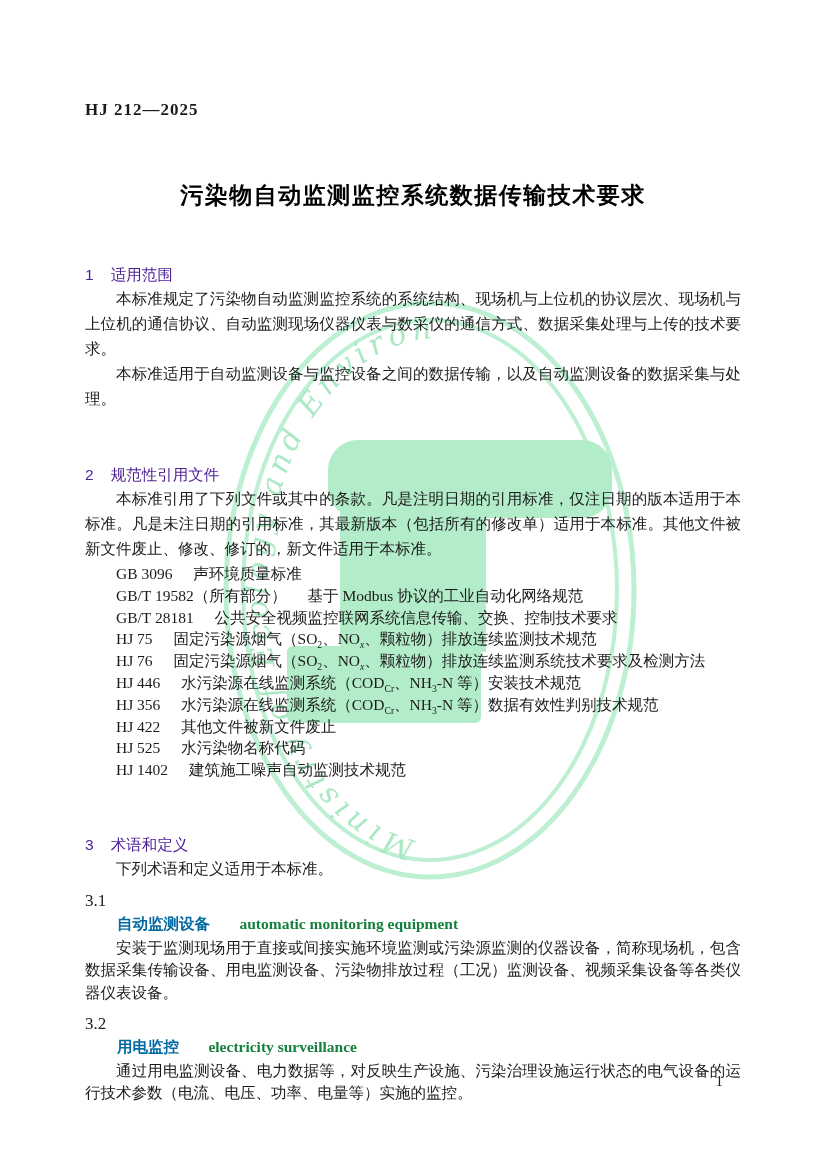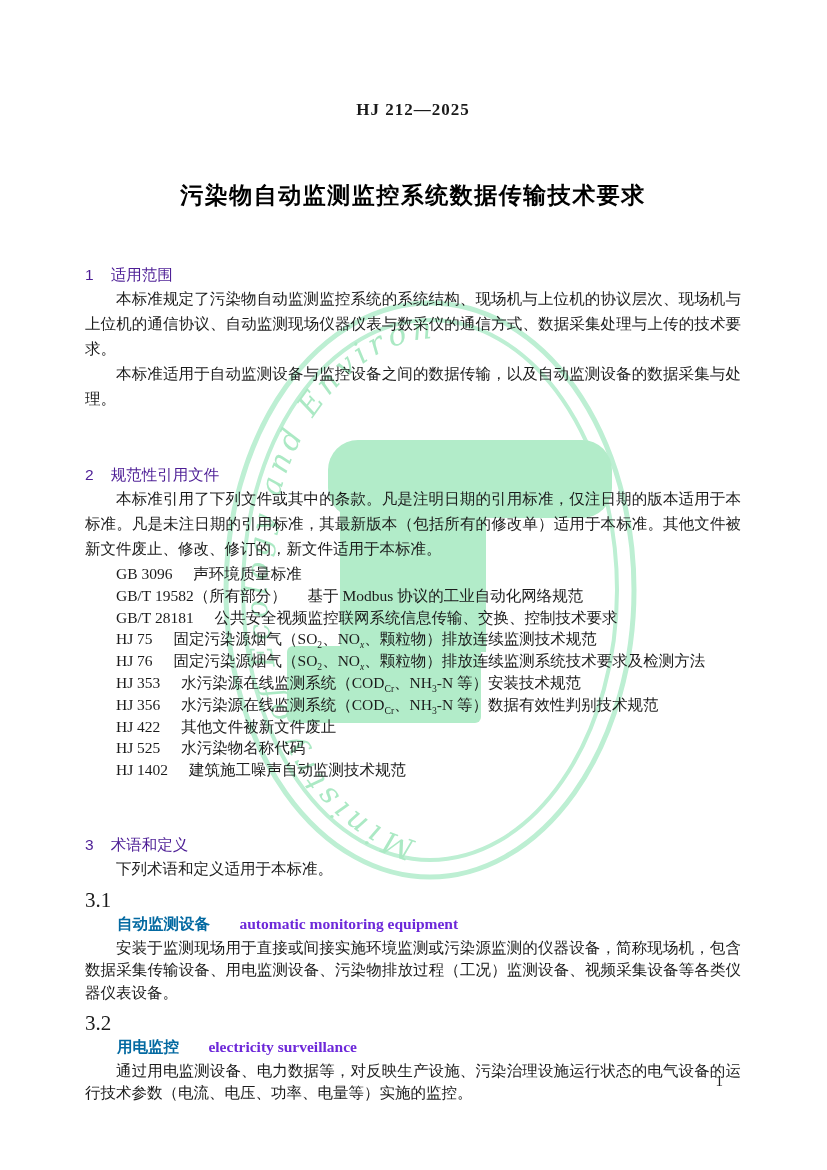--- a/index.html
+++ b/index.html
@@ -15,21 +15,21 @@
   .watermark{
     position:absolute;left:0;top:0;width:827px;height:1170px;
     z-index:0;pointer-events:none;
   }
   
   .page-content{
     position:relative;z-index:1;
     padding:100px 86px 0 85px;
   }
   .doc-header{
-    text-align:center;
+    text-align:left;
     font-weight:bold;
     font-size:17px;
     letter-spacing:1px;
     height:22px;
   }
   .doc-title{
     margin:58px 0 0 0;
     text-align:center;
     font-family:Liberation Mono, monospace;
     font-weight:bold;
@@ -58,39 +58,39 @@
     margin:2px 0 0 0;
     padding:0;
     font-size:15.5px;
     line-height:21.8px;
   }
   .refs li{padding-left:2em;}
   .ref-code{margin-right:1.35em;}
   sub{font-size:0.62em;line-height:0;}
   .term-num{
     margin:9px 0 0 0;
-    font-size:21px;
+    font-size:17px;
     line-height:21px;
   }
   .term-line{
     margin:2px 0 0 0;
     padding-left:2em;
     font-weight:bold;
     line-height:22px;
   }
   .term-zh{
     font-family:"Liberation Sans", sans-serif;
     font-size:15.5px;
     color:#0369a1;
     margin-right:1.9em;
   }
   .term-en{
     font-family:"Liberation Serif", serif;
     font-size:15.5px;
-    color:#6d28d9;
+    color:#15803d;
   }
   .term-def{
     margin:2px 0 0 0;
     font-size:15.5px;
     line-height:22.3px;
     text-align:justify;
     text-indent:2em;
   }
   .page-number{
     position:absolute;
@@ -145,21 +145,21 @@
     <li>
       <span class="ref-code">GB/T 28181</span><span class="ref-title">公共安全视频监控联网系统信息传输、交换、控制技术要求</span>
     </li>
     <li>
       <span class="ref-code">HJ 75</span><span class="ref-title">固定污染源烟气（SO<sub>2</sub>、NO<sub><i>x</i></sub>、颗粒物）排放连续监测技术规范</span>
     </li>
     <li>
       <span class="ref-code">HJ 76</span><span class="ref-title">固定污染源烟气（SO<sub>2</sub>、NO<sub><i>x</i></sub>、颗粒物）排放连续监测系统技术要求及检测方法</span>
     </li>
     <li>
-      <span class="ref-code">HJ 353</span><span class="ref-title">水污染源在线监测系统（COD<sub>Cr</sub>、NH<sub>3</sub>-N 等）安装技术规范</span>
+      <span class="ref-code">HJ 446</span><span class="ref-title">水污染源在线监测系统（COD<sub>Cr</sub>、NH<sub>3</sub>-N 等）安装技术规范</span>
     </li>
     <li>
       <span class="ref-code">HJ 356</span><span class="ref-title">水污染源在线监测系统（COD<sub>Cr</sub>、NH<sub>3</sub>-N 等）数据有效性判别技术规范</span>
     </li>
     <li>
       <span class="ref-code">HJ 422</span><span class="ref-title">其他文件被新文件废止</span>
     </li>
     <li>
       <span class="ref-code">HJ 525</span><span class="ref-title">水污染物名称代码</span>
     </li>

